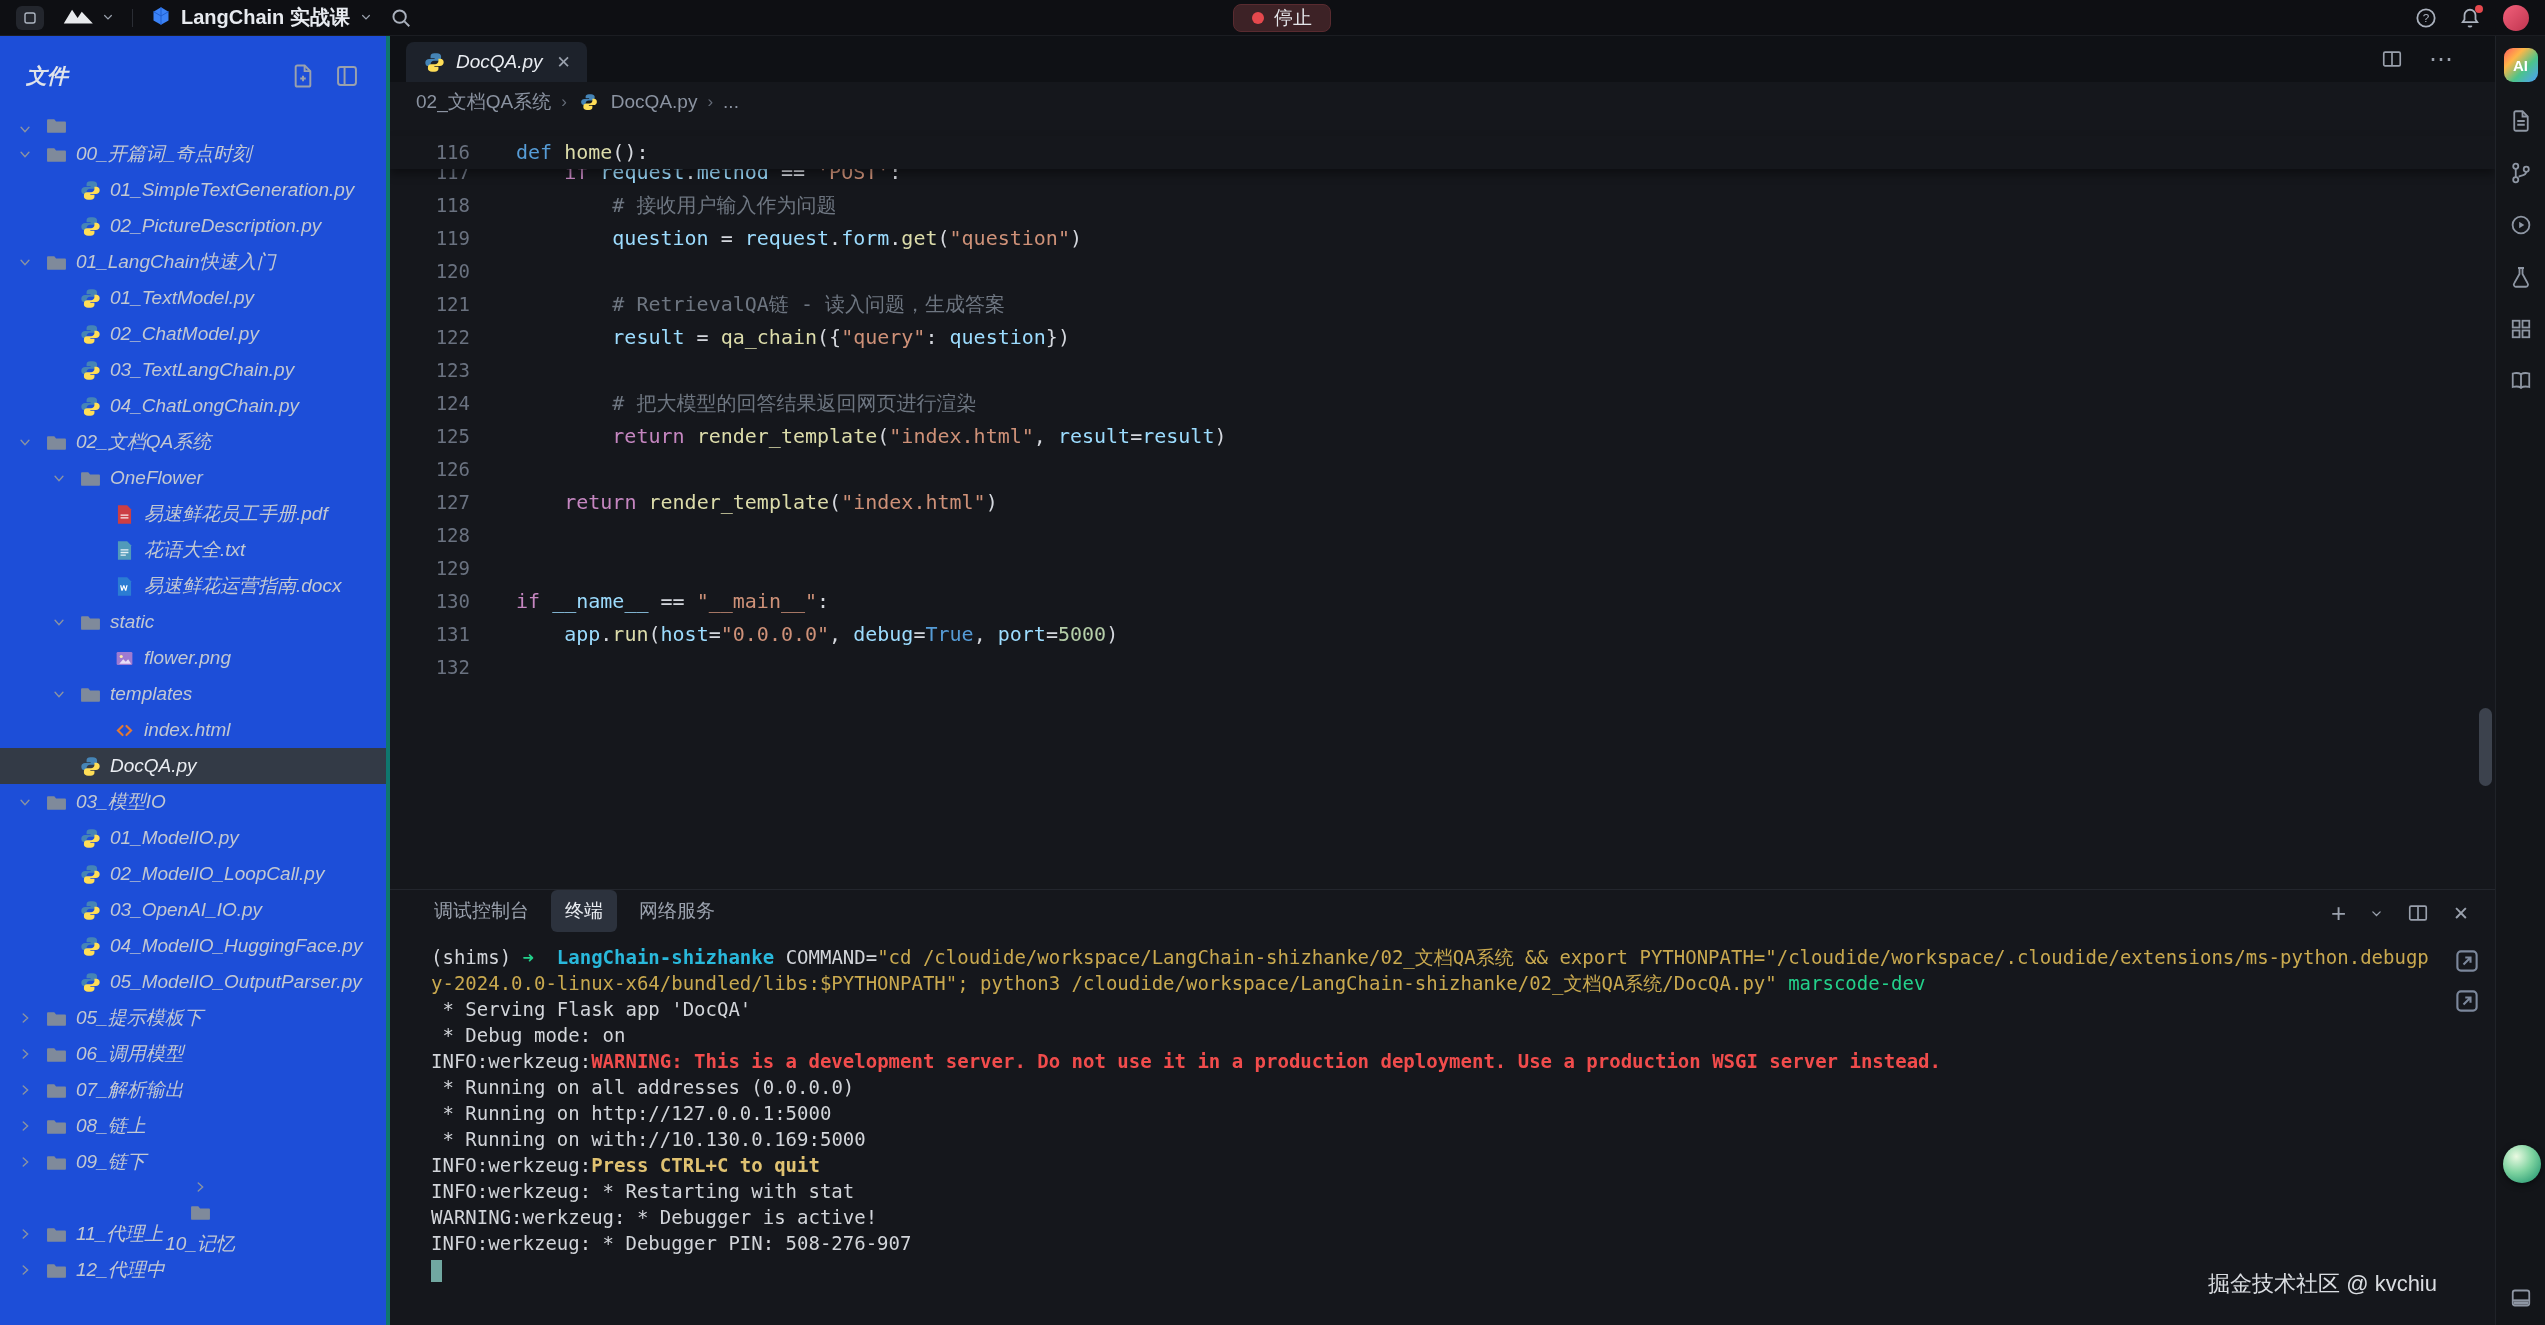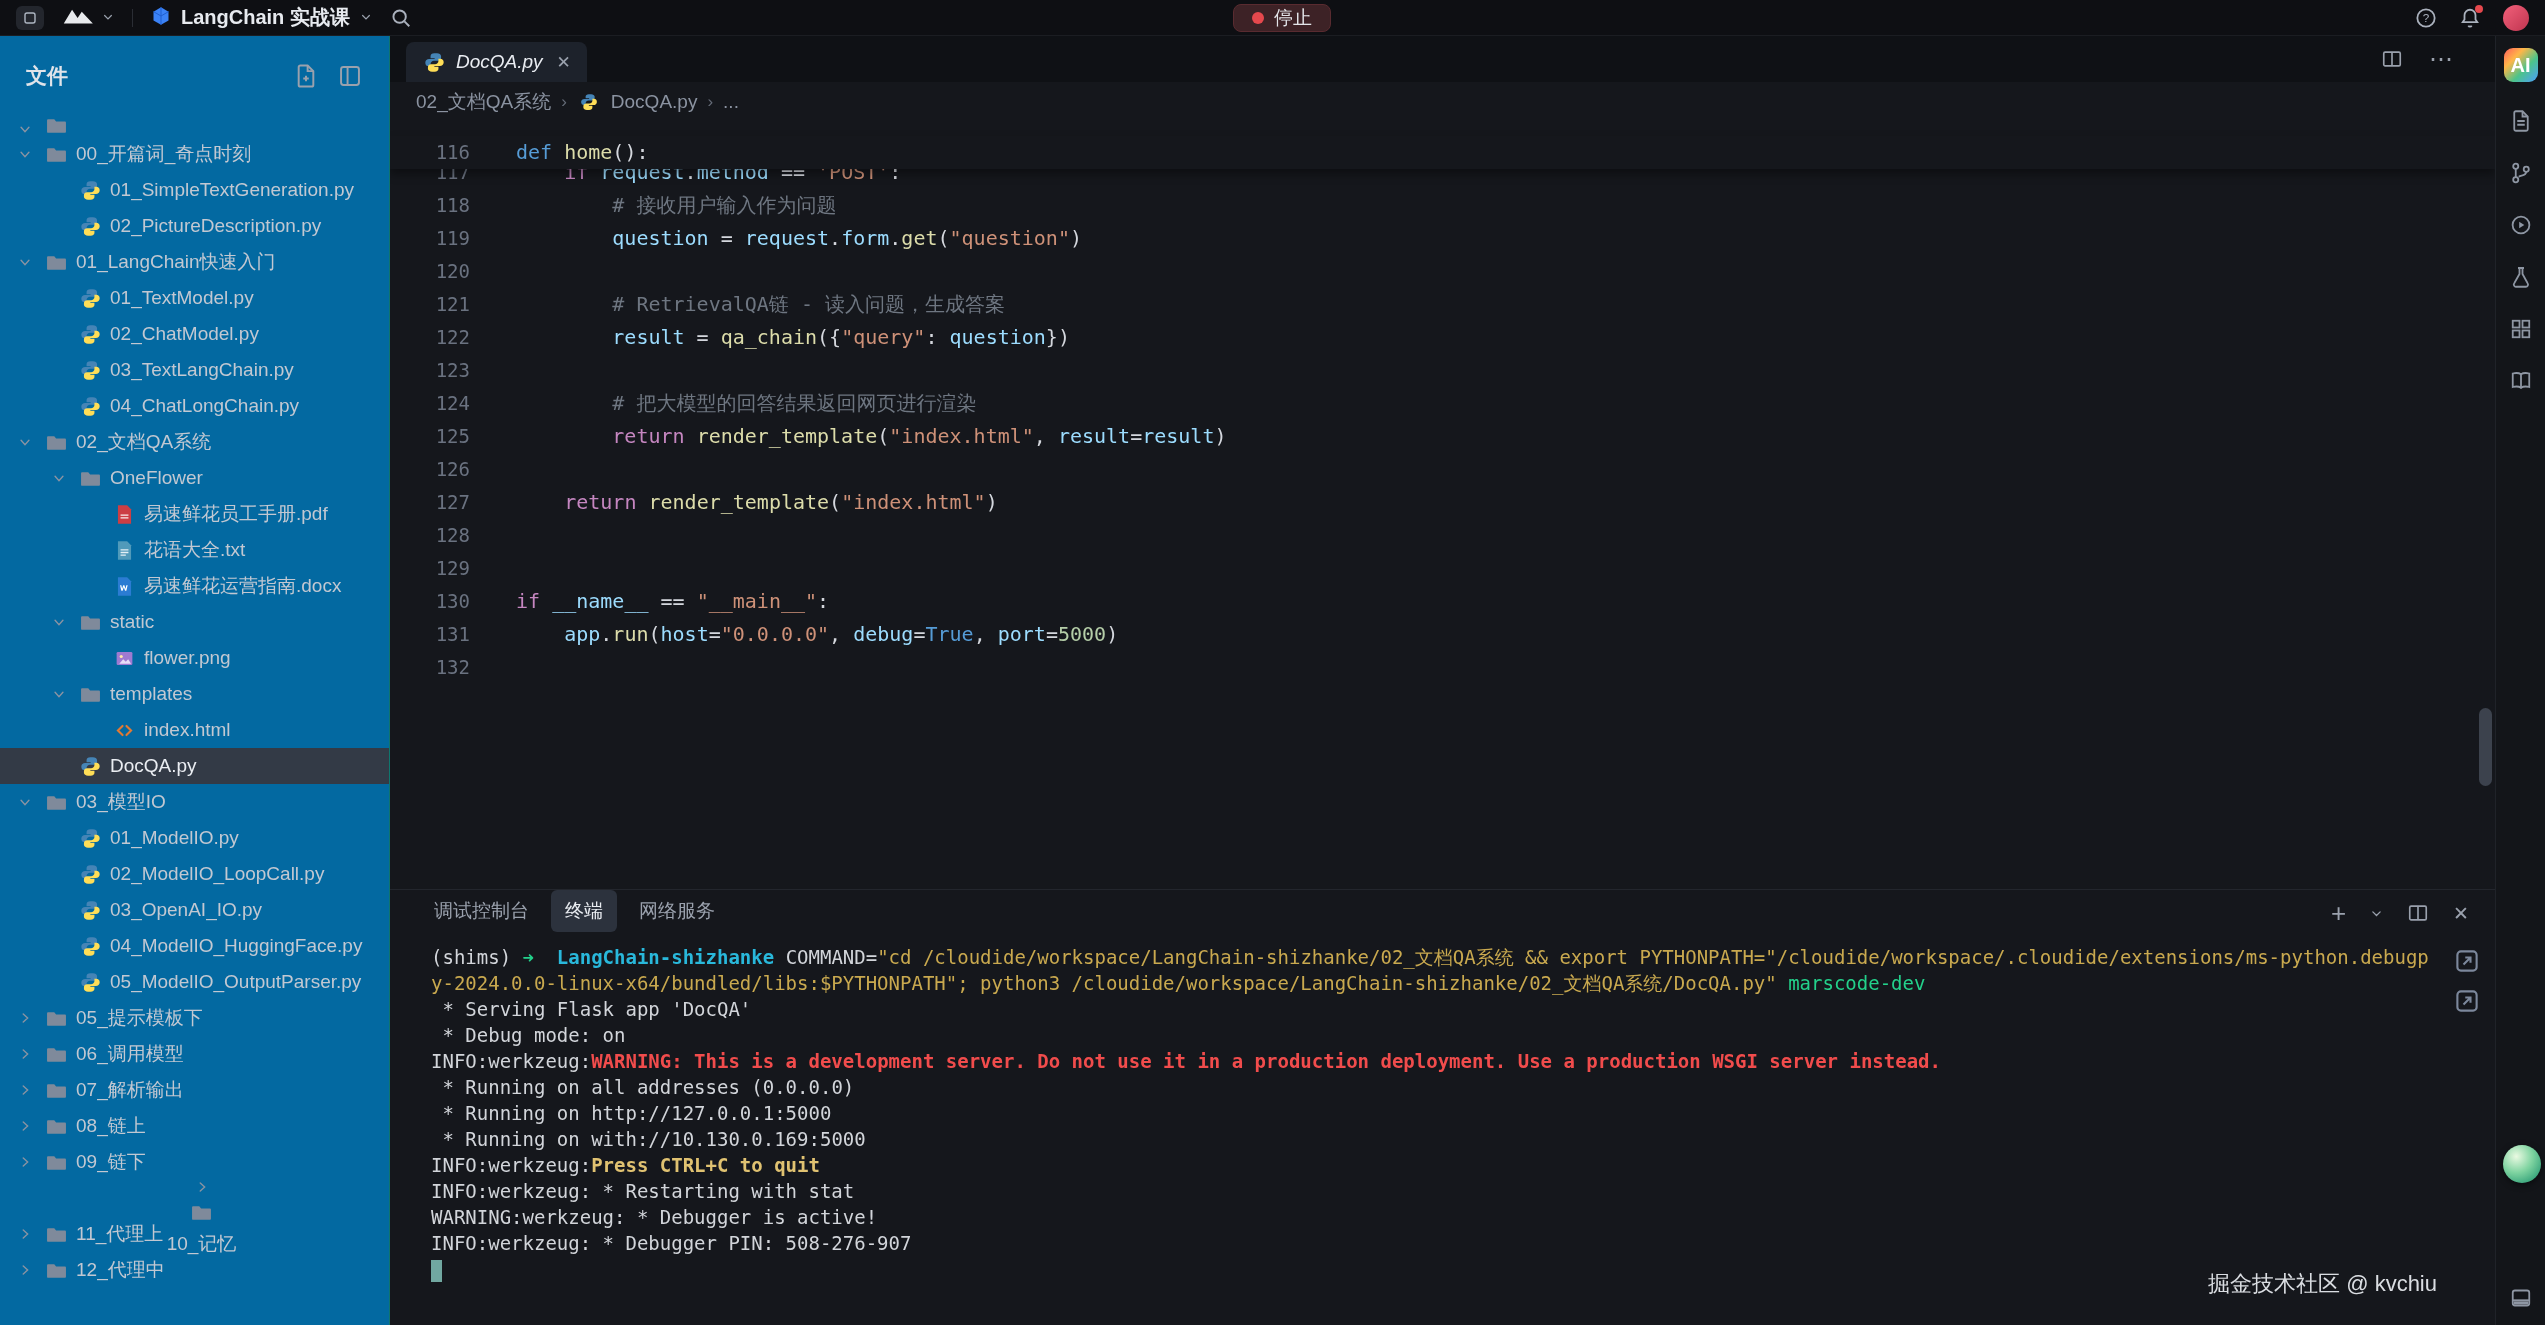--- a/index.html
+++ b/index.html
@@ -23,22 +23,22 @@
     background:#3d2226; border:1px solid #592b30; border-radius:8px; color:#e3e5e9;
     font-size:19px; cursor:pointer; font-family:inherit;margin-left:19px; }
   .stop-dot { width:12px; height:12px; border-radius:50%; background:#e5484d; }
   .bell-dot { position:absolute; top:-2px; right:-2px; width:8px; height:8px; border-radius:50%; background:#e5484d; }
   .avatar { width:26px; height:26px; border-radius:50%; background:linear-gradient(135deg,#f2607a,#c03550); }
 
   
   .content { position:absolute; top:36px; bottom:0; left:0; right:0; display:flex; }
 
   
-  .sidebar { width:390px; flex:none; background:#0369a1; border-right:1px solid #0f766e;
-    display:flex; flex-direction:column; }
+  .sidebar { width:390px; flex:none; background:#1d4ed8; border-right:4px solid #0f766e;
+    display:flex; flex-direction:column;font-style:italic; }
   .sidebar-header { height:80px; flex:none; display:flex; align-items:center; padding:0 26px; }
   .sidebar-title { color:#e0e4ea; font-size:21px; font-weight:bold; flex:1; }
   .sh-icons { display:flex; gap:18px; }
   .sh-icons .tb-ic svg { width:26px; height:26px; }
   .file-tree { flex:1; overflow:hidden; font-size:19px; color:#c2c8d2; }
   .tree-row { height:36px; display:flex; align-items:center; gap:8px; cursor:pointer; white-space:nowrap; }
   .tree-row.selected { background:#333a46; color:#eaedf2; }
   .tree-row.partial-top { height:20px; overflow:hidden; align-items:flex-end; color:#6f7682; }
   .chev { width:22px; flex:none; display:flex; align-items:center; justify-content:center; }
   .chev svg { transition:none; }
@@ -99,21 +99,21 @@
   .t-yellow { color:#c9a94f; }
   .t-byellow { color:#e0c271; font-weight:bold; }
   .t-red { color:#f14c4c; font-weight:bold; }
   .cursor-block { display:inline-block; width:11px; height:22px; background:#71a8a1; vertical-align:middle; }
   .term-side-icons { position:absolute; right:13px; top:56px; display:flex; flex-direction:column; gap:10px; }
   .tsi { width:30px; height:30px; display:flex; align-items:center; justify-content:center; cursor:pointer; }
 
   
   .activitybar { width:50px; flex:none; background:#131519; border-left:1px solid #202329;
     display:flex; flex-direction:column; align-items:center; padding:12px 0 14px; gap:26px; }
-  .ai-badge { width:34px; height:34px; border-radius:9px; color:#fff; font-weight:bold; font-size:20px;
+  .ai-badge { width:34px; height:34px; border-radius:9px; color:#fff; font-weight:bold; font-size:15px;
     display:flex; align-items:center; justify-content:center; cursor:pointer;
     background:linear-gradient(135deg,#ff5c5c 0%,#ffb648 30%,#4cc38a 62%,#4c9ffe 100%); }
   .act-icon { width:26px; height:26px; display:flex; align-items:center; justify-content:center; cursor:pointer; }
   .act-bottom { margin-top:auto; }
 
   .floating-badge { position:absolute; right:4px; top:1145px; width:38px; height:38px; border-radius:50%;
     background:radial-gradient(circle at 35% 30%, #eafae2 0%, #7ed3a0 45%, #2e9e77 85%);
     box-shadow:0 2px 6px rgba(0,0,0,.5); z-index:30; cursor:pointer; }
   .watermark { position:absolute; right:108px; bottom:26px; color:rgba(236,239,243,0.92);
     font-size:22px; z-index:25; }

